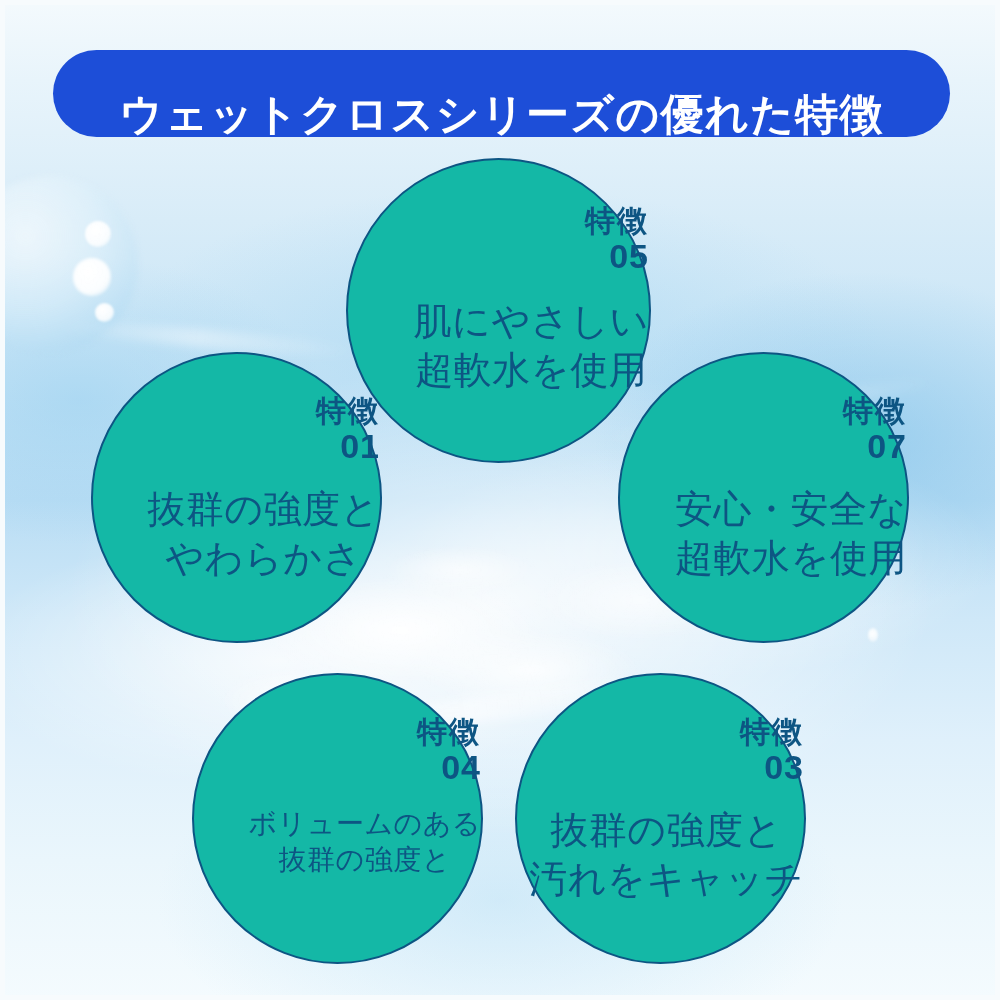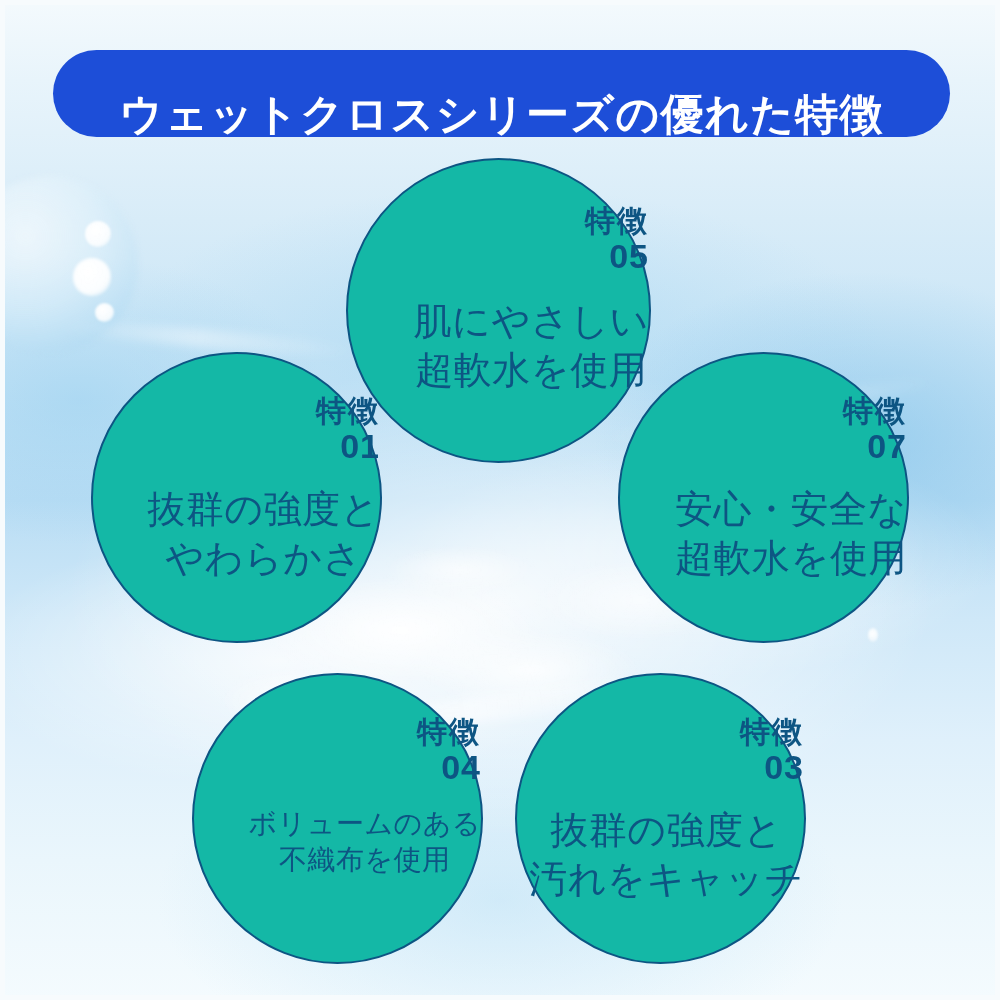--- a/index.html
+++ b/index.html
@@ -270,21 +270,21 @@
       <div class="fc-label">特徴</div>
       <div class="fc-number">03</div>
       <div class="fc-body">抜群の強度と
 汚れをキャッチ</div>
     </div>
 
     <div class="feature-circle" id="circle-04">
       <div class="fc-label">特徴</div>
       <div class="fc-number">04</div>
       <div class="fc-body">ボリュームのある
-不織布を使用</div>
+抜群の強度と</div>
     </div>
 
     <div class="feature-circle" id="circle-05">
       <div class="fc-label">特徴</div>
       <div class="fc-number">01</div>
       <div class="fc-body">抜群の強度と
 やわらかさ</div>
     </div>
 
   </div>

